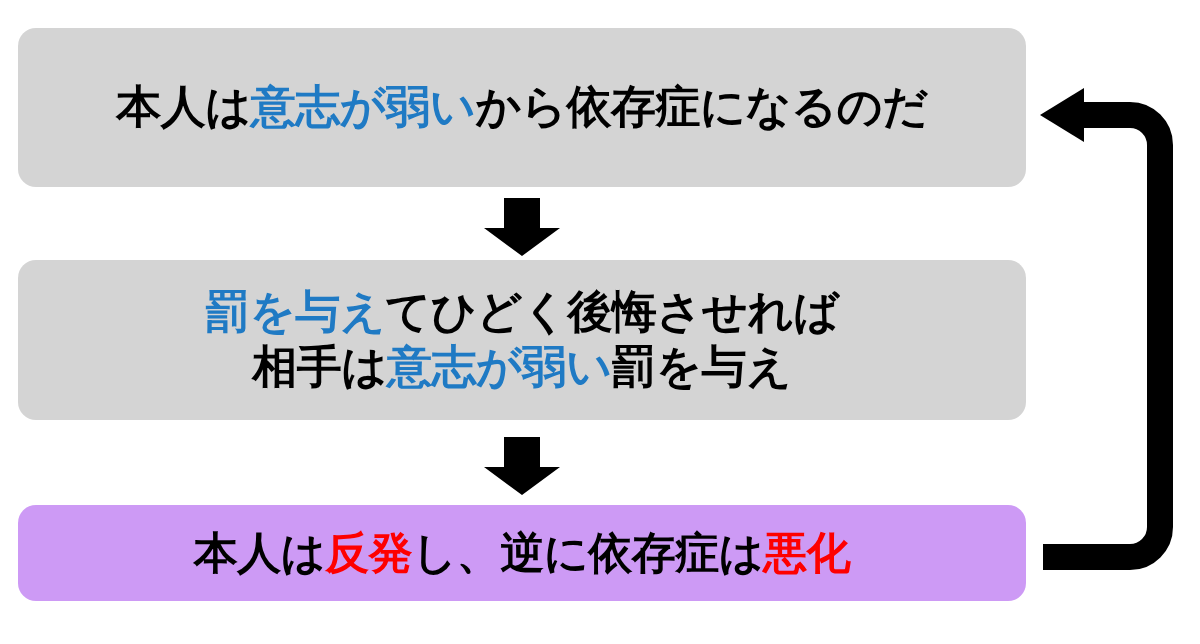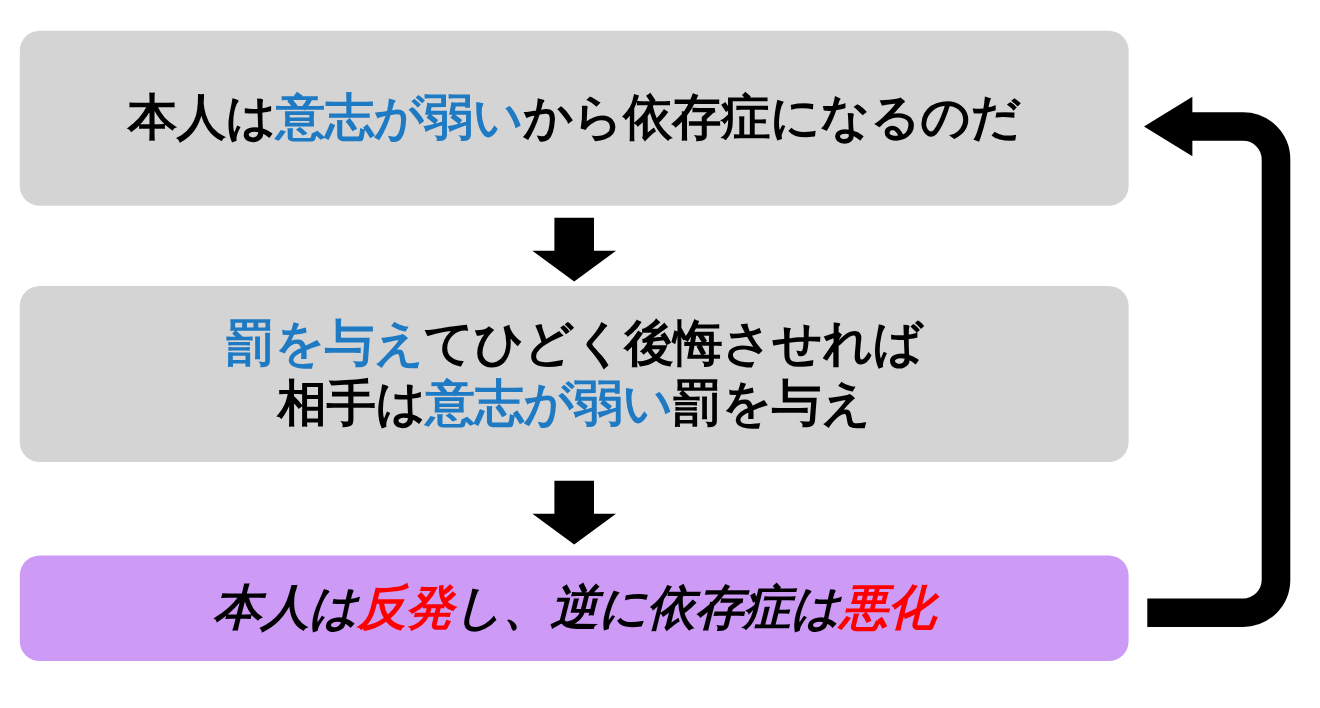--- a/index.html
+++ b/index.html
@@ -45,21 +45,21 @@
   #box-outcome     { top: 505px; height: 96px;  }
 
   .node-line {
     font-size: 45px;
     font-weight: bold;
     line-height: 1.22;
     color: #000000;
     letter-spacing: -0.5px;
     white-space: nowrap;
   }
-  .node-line.outcome-line { font-size: 44px; font-style: italic; }
+  .node-line.outcome-line { font-size: 44px; }
 
   .txt-black  { color: #000000; }
   .txt-blue   { color: #1f7ac4; }
   .txt-red    { color: #fe0000; }
 
   
   #arrow-layer {
     position: absolute;
     left: 0;
     top: 0;

